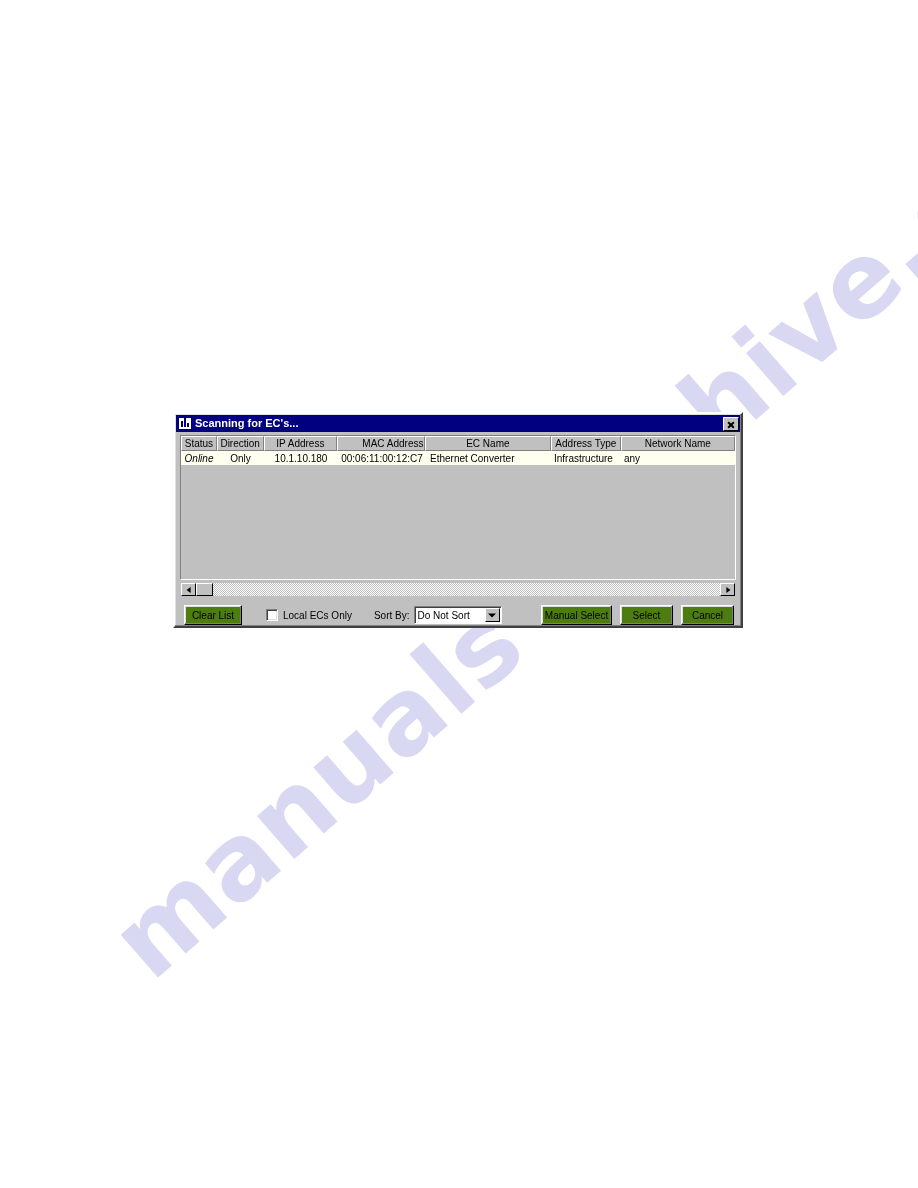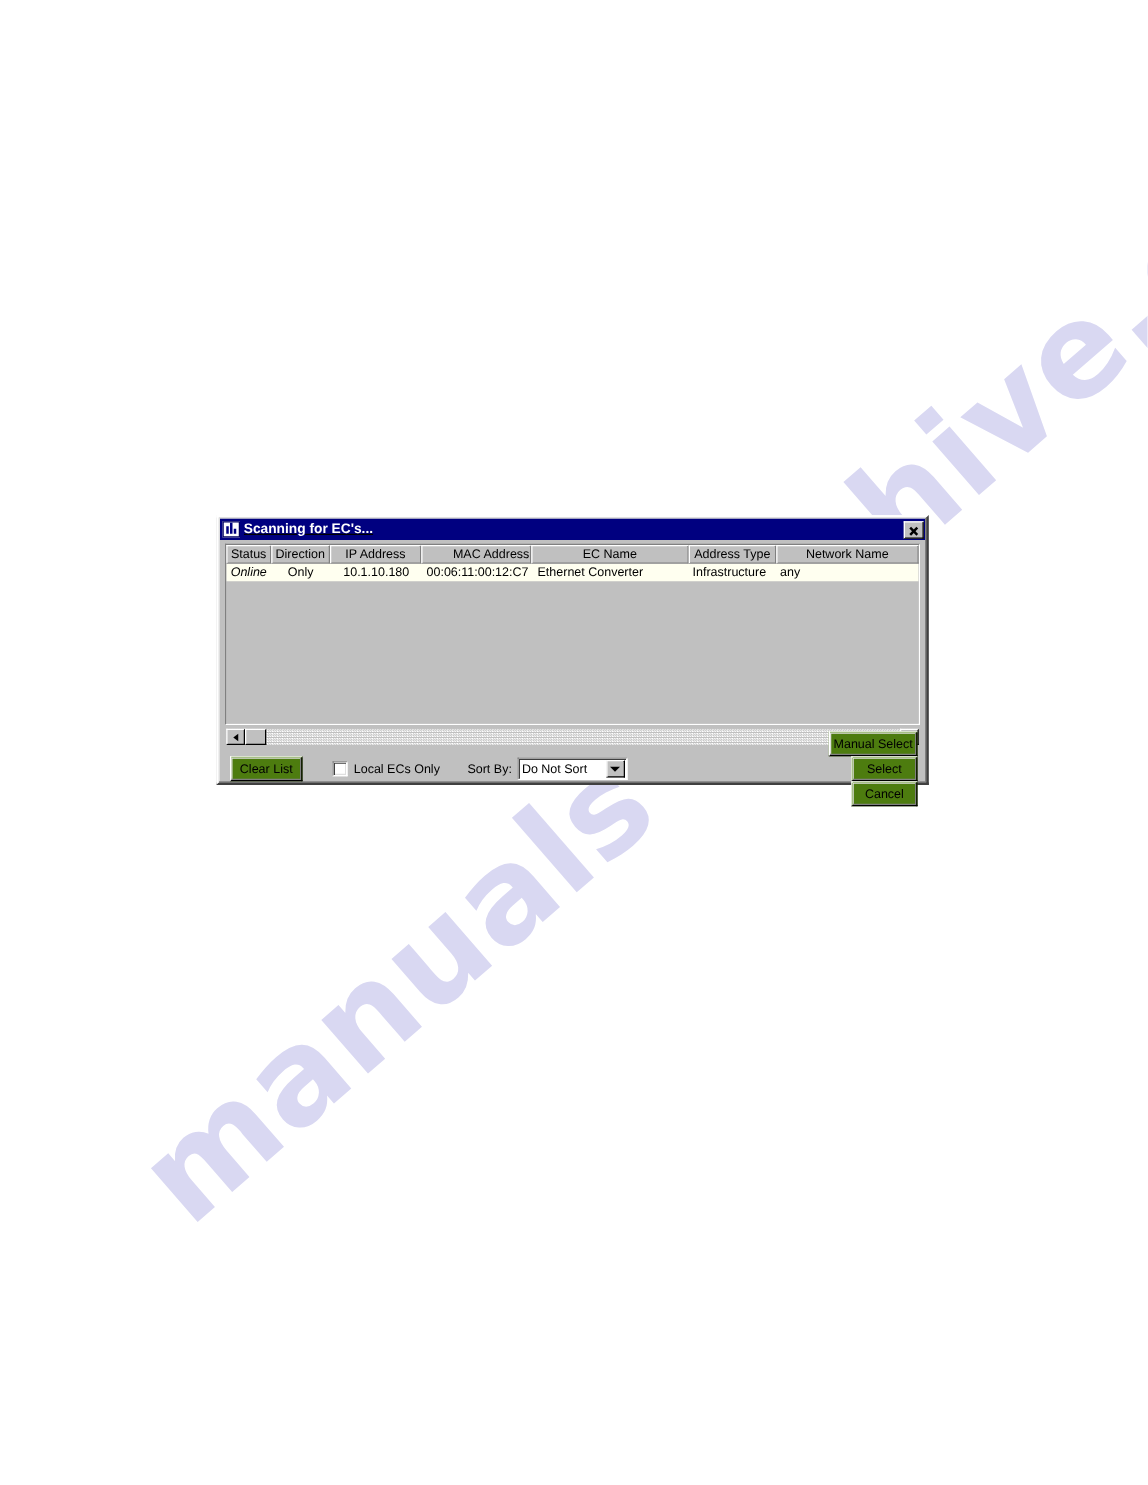--- a/index.html
+++ b/index.html
@@ -66,21 +66,20 @@
 
   
   #titlebar {
     height: 17px;
     margin: 1px 1px 0 1px;
     background: #000080;
     display: flex;
     align-items: center;
     padding: 0 1px 0 2px;
     box-sizing: border-box;
-    text-decoration: underline;
   }
   #title-icon {
     width: 14px;
     height: 13px;
     flex: 0 0 auto;
     margin-right: 3px;
     background: #ffffff;
     border: 1px solid #000060;
     box-sizing: border-box;
     position: relative;
@@ -360,22 +359,21 @@
     height: 0;
     border-left: 4px solid transparent;
     border-right: 4px solid transparent;
     border-top: 4px solid #000000;
     transform: translate(-50%, -40%);
   }
   #button-group-right {
     position: absolute;
     right: 2px;
     display: flex;
-    align-items: flex-end;
-    flex-direction: column;
+    align-items: center;
   }
 </style>
 </head>
 <body>
 
 <div id="watermark">
   <div class="wm-text wm-a">manuals</div>
   <div class="wm-text wm-b">archive.com</div>
 </div>
 

